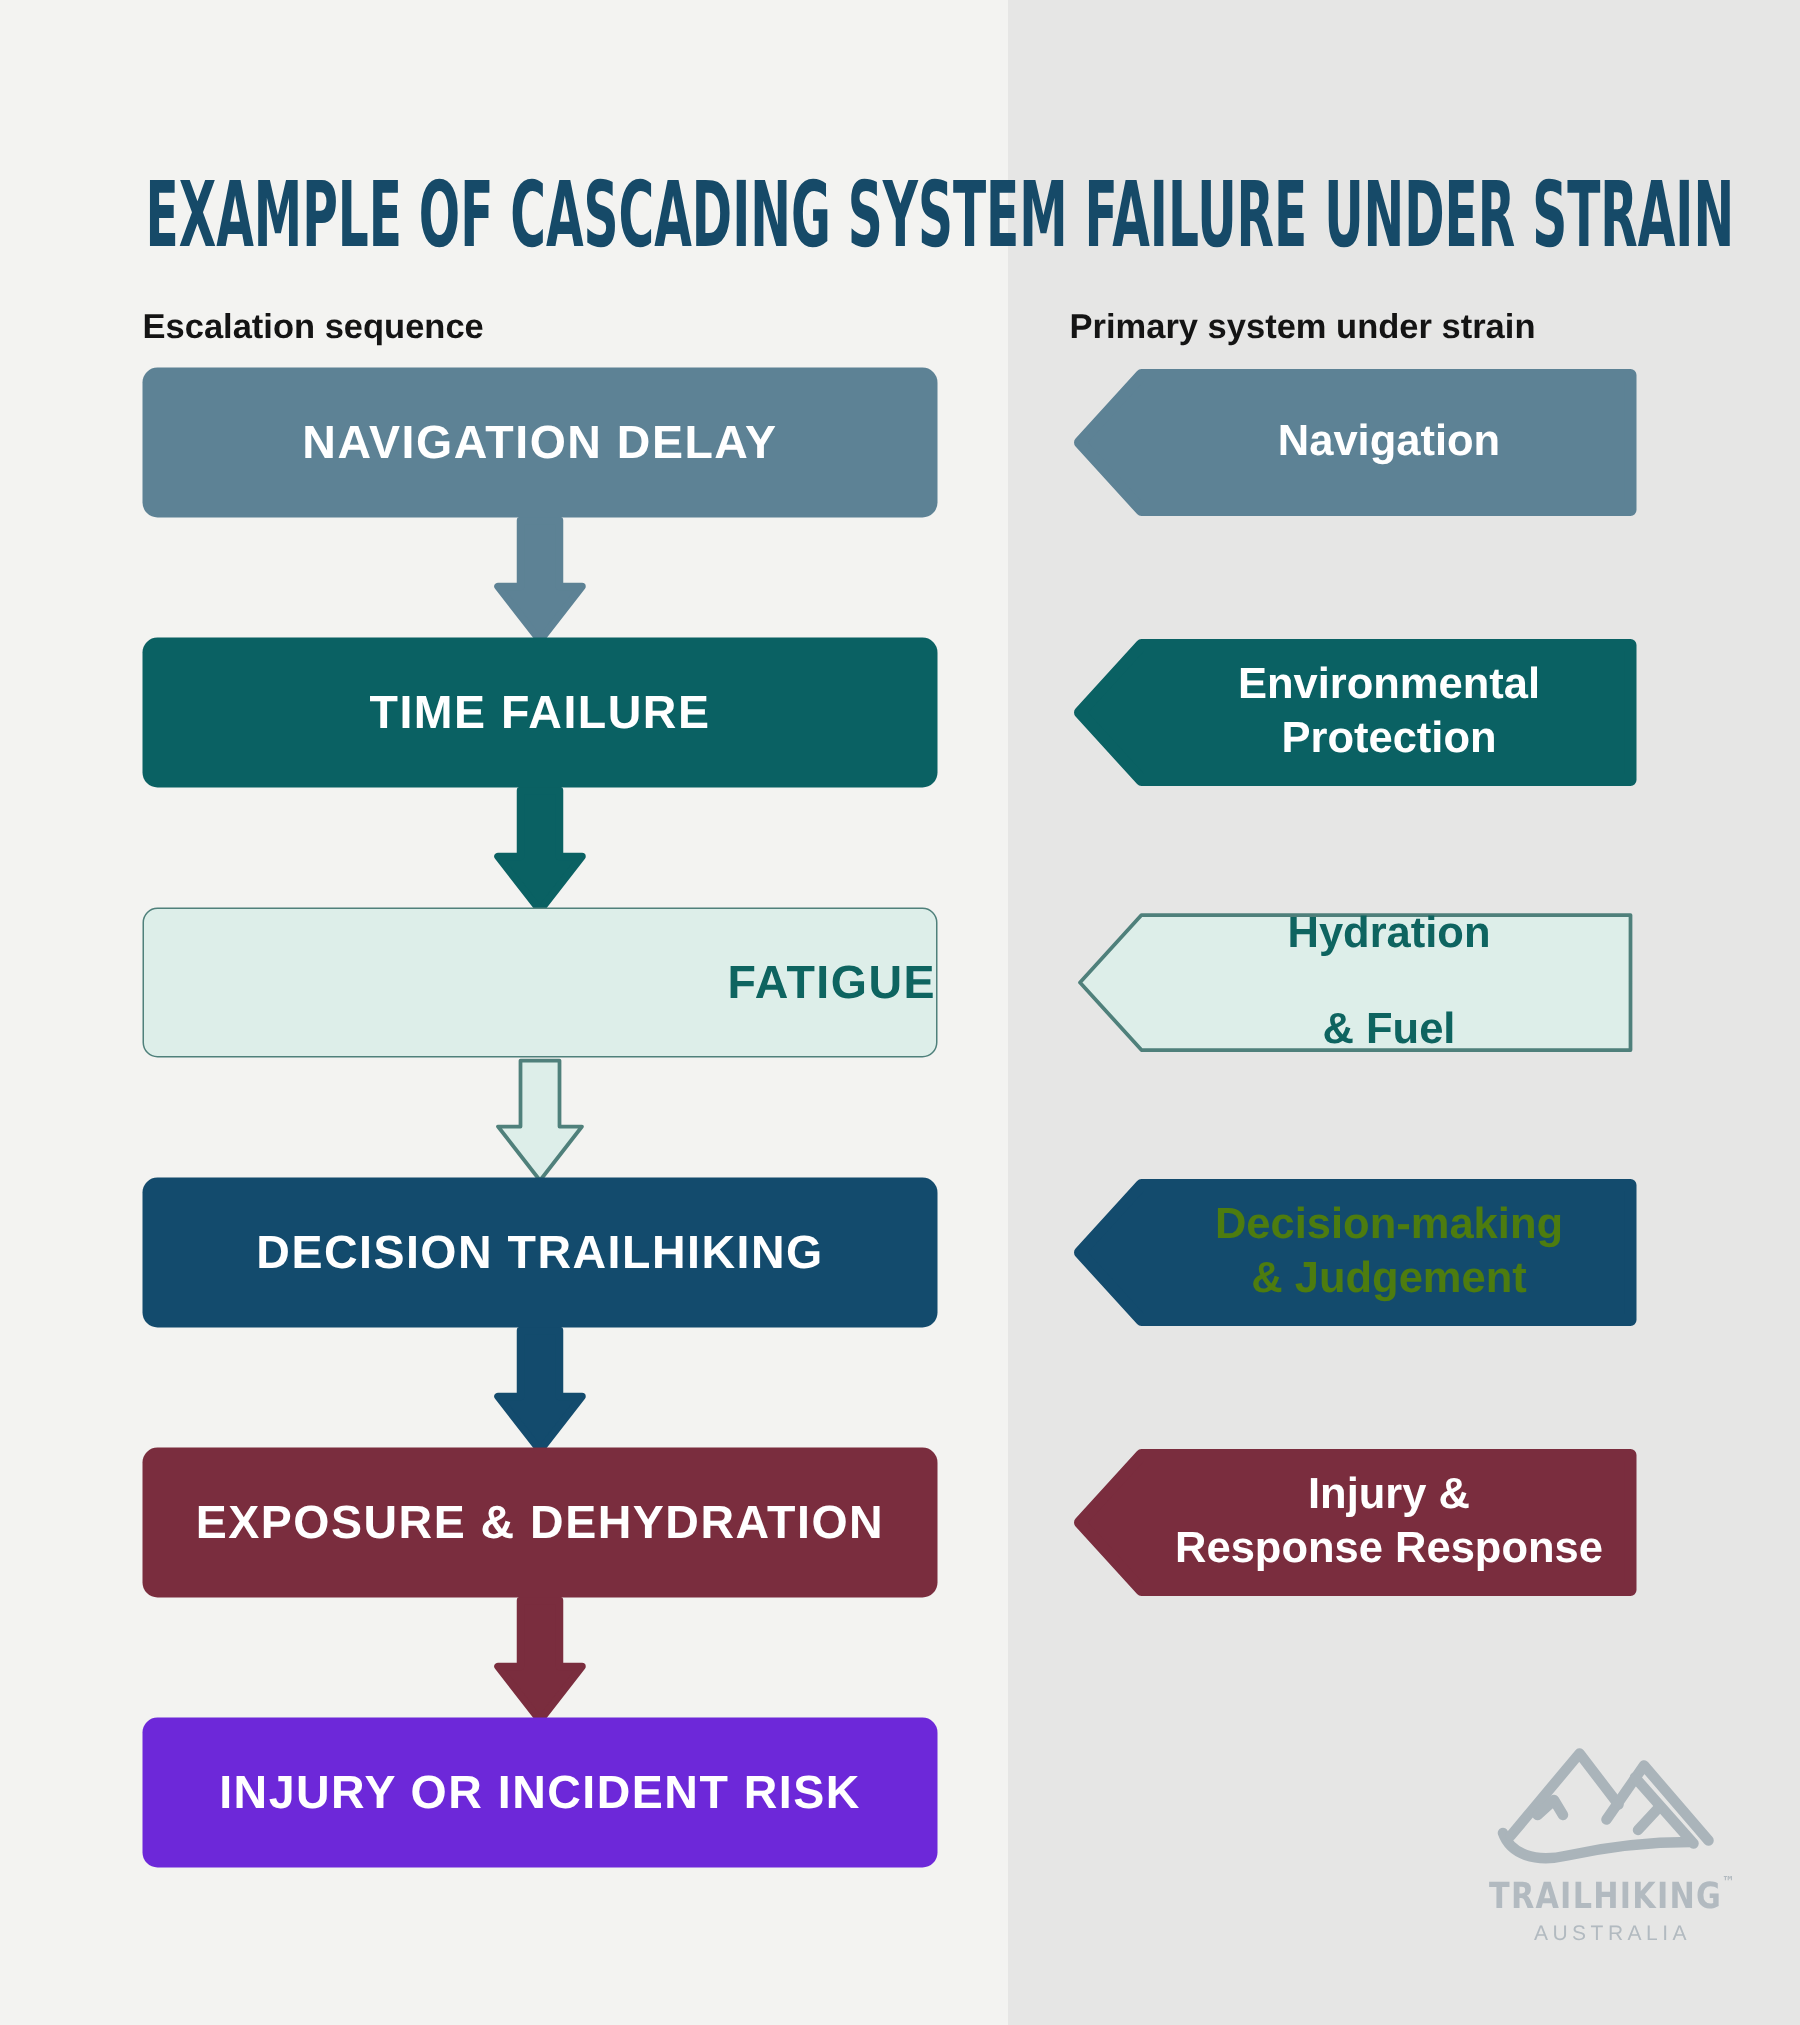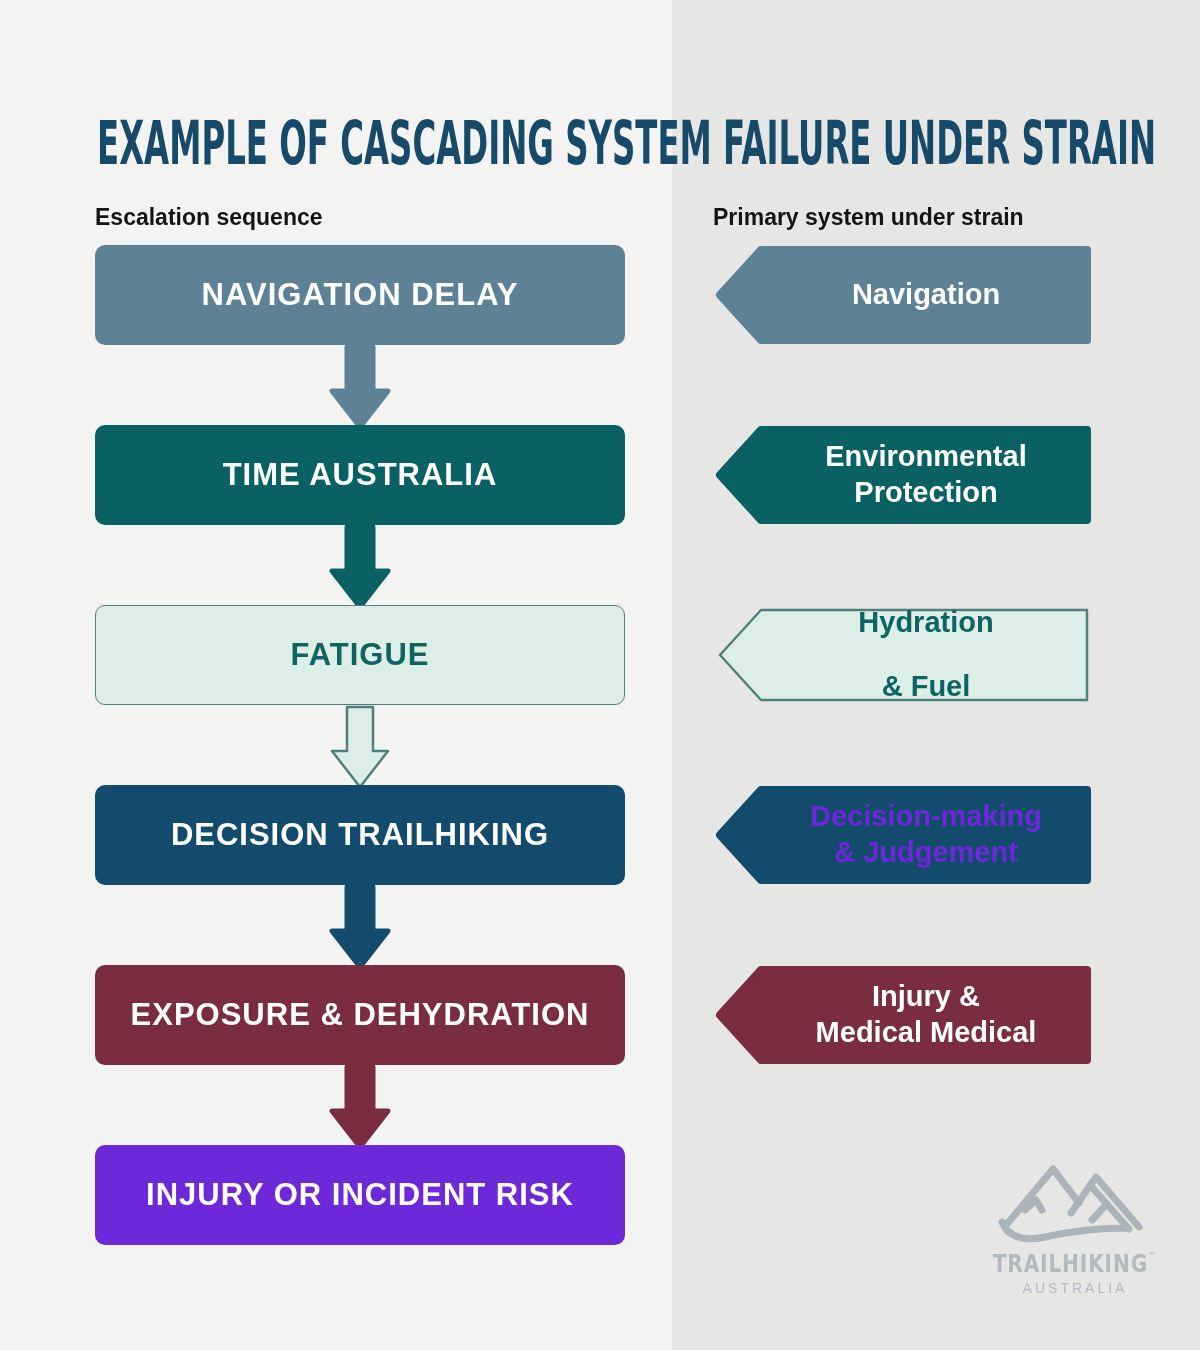--- a/index.html
+++ b/index.html
@@ -45,26 +45,26 @@
       <div class="down-arrow" style="top: 344px;"><svg width="80" height="86" viewBox="0 0 80 86">
           <polygon points="27,3 53,3 53,47 68,47 40,83 12,47 27,47" fill="#5d8295" stroke="#5d8295" stroke-width="5" stroke-linejoin="round"></polygon>
         </svg></div>
       <div class="step-box" style="top: 245px; background: rgb(93, 130, 149); color: rgb(255, 255, 255);">
         <span>NAVIGATION DELAY</span>
       </div>
       <div class="down-arrow" style="top: 524px;"><svg width="80" height="86" viewBox="0 0 80 86">
           <polygon points="27,3 53,3 53,47 68,47 40,83 12,47 27,47" fill="#0a6163" stroke="#0a6163" stroke-width="5" stroke-linejoin="round"></polygon>
         </svg></div>
       <div class="step-box" style="top: 425px; background: rgb(10, 97, 99); color: rgb(255, 255, 255);">
-        <span>TIME AUSTRALIA</span>
+        <span>TIME FAILURE</span>
       </div>
       <div class="down-arrow" style="top: 704px;"><svg width="80" height="86" viewBox="0 0 80 86">
           <polygon points="27,3 53,3 53,47 68,47 40,83 12,47 27,47" fill="#ddeee9" stroke="#4f807b" stroke-width="2.5" stroke-linejoin="round"></polygon>
         </svg></div>
-      <div class="step-box" style="top: 605px; background: rgb(221, 238, 233); color: rgb(14, 100, 96); border: 1.5px solid rgb(79, 128, 123);">
+      <div class="step-box" style="top: 605px; background: rgb(221, 238, 233); color: rgb(14, 100, 96); border: 1.5px solid rgb(79, 128, 123); justify-content: flex-end;">
         <span>FATIGUE</span>
       </div>
       <div class="down-arrow" style="top: 884px;"><svg width="80" height="86" viewBox="0 0 80 86">
           <polygon points="27,3 53,3 53,47 68,47 40,83 12,47 27,47" fill="#134b6d" stroke="#134b6d" stroke-width="5" stroke-linejoin="round"></polygon>
         </svg></div>
       <div class="step-box" style="top: 785px; background: rgb(19, 75, 109); color: rgb(255, 255, 255);">
         <span>DECISION TRAILHIKING</span>
       </div>
       <div class="down-arrow" style="top: 1064px;"><svg width="80" height="86" viewBox="0 0 80 86">
           <polygon points="27,3 53,3 53,47 68,47 40,83 12,47 27,47" fill="#7a2d3e" stroke="#7a2d3e" stroke-width="5" stroke-linejoin="round"></polygon>
@@ -100,32 +100,32 @@
         </svg>
         <div class="sys-label" style="color: rgb(14, 100, 96); justify-content: space-between;">
           <span>Hydration</span>
           <span>&amp; Fuel</span>
         </div>
       </div>
       <div class="system-arrow" style="top: 785px;">
         <svg width="382" height="100" viewBox="0 0 382 100">
           <polygon points="7,50 48,5 374,5 374,95 48,95" fill="#134b6d" stroke="#134b6d" stroke-width="8" stroke-linejoin="round"></polygon>
         </svg>
-        <div class="sys-label" style="color: #6d28d9;">
+        <div class="sys-label" style="color: #4d7c0f;">
           <span>Decision-making</span>
           <span>&amp; Judgement</span>
         </div>
       </div>
       <div class="system-arrow" style="top: 965px;">
         <svg width="382" height="100" viewBox="0 0 382 100">
           <polygon points="7,50 48,5 374,5 374,95 48,95" fill="#7a2d3e" stroke="#7a2d3e" stroke-width="8" stroke-linejoin="round"></polygon>
         </svg>
         <div class="sys-label" style="color: rgb(255, 255, 255);">
           <span>Injury &amp;</span>
-          <span>Medical Medical</span>
+          <span>Response Response</span>
         </div>
       </div>
     </div>
 
   <div class="logo">
     <svg class="logo-icon" width="160" height="84" viewBox="0 0 160 84" fill="none" stroke="#aab4ba" stroke-width="7" stroke-linecap="round" stroke-linejoin="round">
       <path d="M7,60 C12,74 28,80 50,75 C82,68 112,66 132,66"></path>
       <path d="M12,62 L58,7 L84,41"></path>
       <path d="M30,48 L41,38 L47,48"></path>
       <path d="M76,51 L101,15 L144,65"></path>

